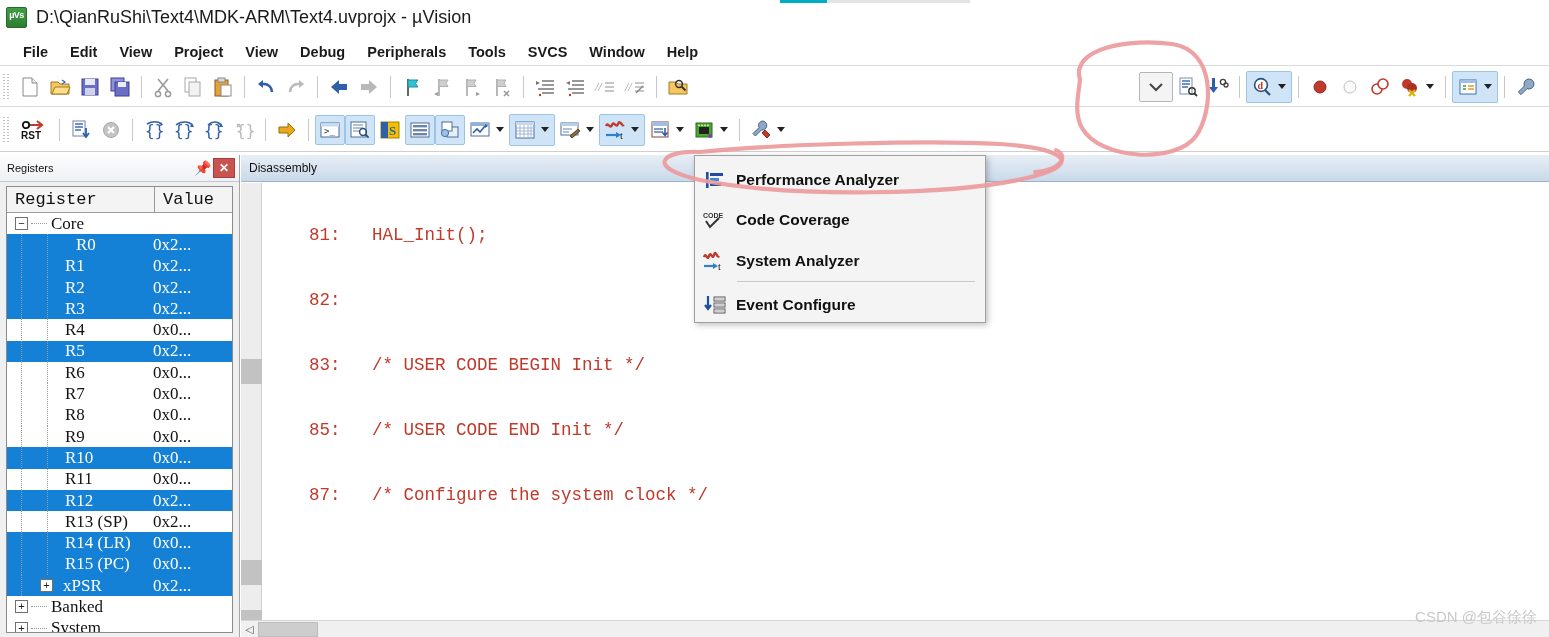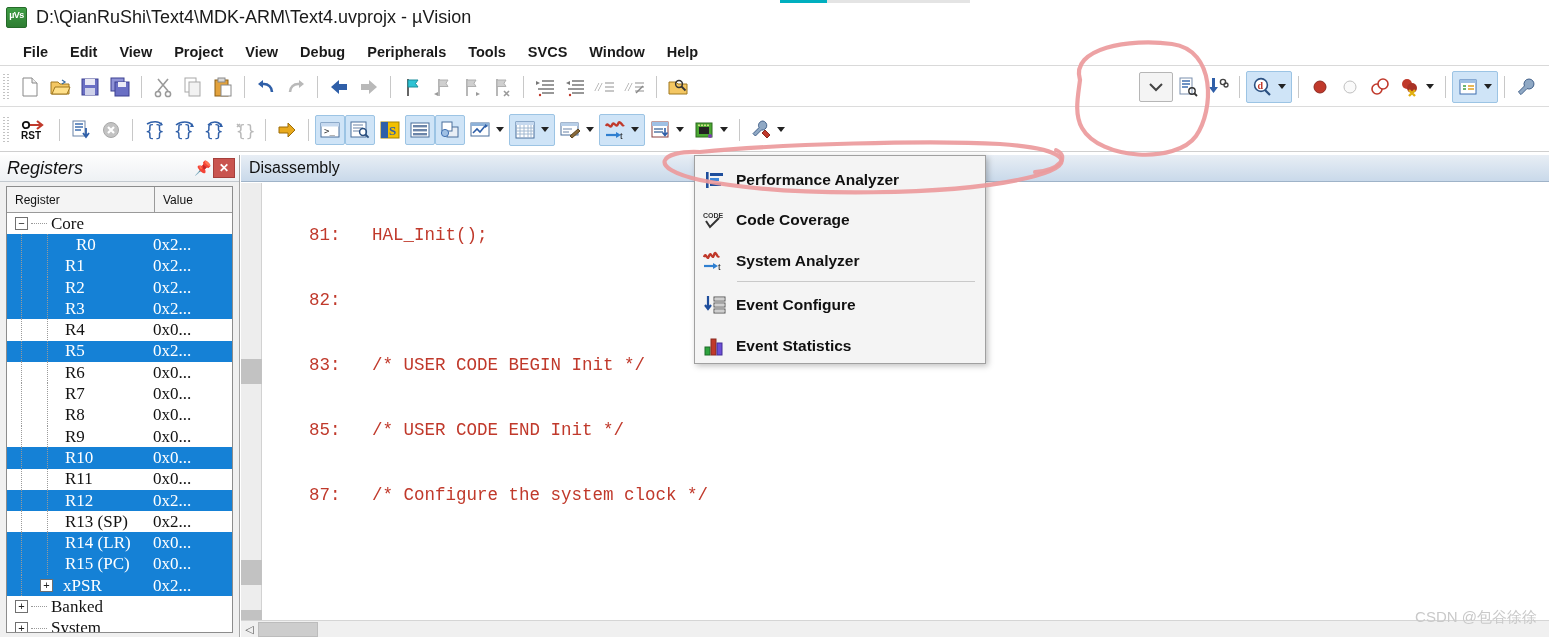--- a/index.html
+++ b/index.html
@@ -53,48 +53,48 @@
   .dd-group.active { background:#cfe4f7; border:1px solid #9cc4e4; border-radius:2px; }
 
   
   .ico { width:22px; height:22px; display:block; }
 
   
   .pane-reg { position:absolute; left:0; top:155px; width:240px; height:482px;
               background:#f0f0f0; border-right:1px solid #a6a6a6; }
   .reg-head { height:27px; display:flex; align-items:center; padding-left:7px;
               background:linear-gradient(#fdfdfd,#eef1f4); border-bottom:1px solid #c3c9cf; }
-  .reg-head .t { font-size:18px; color:#111; flex:1;font-style:italic; }
+  .reg-head .t { font-size:11px; color:#111; flex:1; }
   .pin { width:20px;height:20px;display:flex;align-items:center;justify-content:center;font-size:14px;color:#222; }
   .xbtn { width:22px;height:20px;background:#c9544f;color:#fff;font-size:12px;font-weight:bold;
           display:flex;align-items:center;justify-content:center;border:1px solid #a53f3b;margin-right:4px; }
   .reg-body { position:absolute; left:6px; top:31px; right:6px; bottom:4px;
               background:#fff; border:1px solid #8c8c8c; overflow:hidden; }
   .reg-colhead { display:flex; height:26px; background:#f4f4f4; border-bottom:1px solid #9a9a9a; }
-  .reg-colhead div { font-family:Liberation Sans, sans-serif; font-size:12px; color:#111;
+  .reg-colhead div { font-family:Liberation Mono, monospace; font-size:17px; color:#111;
                      display:flex; align-items:center; padding-left:8px; }
   .reg-colhead .c1 { width:148px; border-right:1px solid #9a9a9a; }
   .reg-colhead .c2 { flex:1; }
   .reg-rows { font-family:"Liberation Serif", serif; font-size:17px; color:#111; }
   .rrow { height:21.3px; display:flex; align-items:center; position:relative; white-space:nowrap; }
   .rrow.sel { background:#1581d6; color:#fff; }
   .rrow .dots { width:148px; position:relative; height:100%; }
   .rrow .nm { position:absolute; top:0; height:100%; display:flex; align-items:center; }
   .rrow .vl { width:80px; }
   .guide { position:absolute; top:0; height:100%; width:1px;
            background-image:repeating-linear-gradient(to bottom,#9a9a9a 0 1px,transparent 1px 2px); }
   .expander { width:13px;height:13px;border:1px solid #707070;background:#fff;
               display:inline-flex;align-items:center;justify-content:center;
               font-size:11px;line-height:1;color:#222;font-family:"Liberation Sans",sans-serif; }
 
   
   .pane-dis { position:absolute; left:241px; top:155px; right:0; height:482px; background:#fff; }
   .dis-head { height:27px; background:linear-gradient(#e8eef5,#c9d9ea);
               display:flex; align-items:center; padding-left:8px; border-bottom:1px solid #9fb3c8; }
-  .dis-head .t { font-size:16px; color:#111; }
+  .dis-head .t { font-size:12px; color:#111; }
   .dis-body { position:absolute; left:0; top:28px; right:0; bottom:0; background:#fff; overflow:hidden; }
   .gutter { position:absolute; left:0; top:0; width:21px; bottom:0; background:#ededed;
             border-right:1px solid #d2d2d2; }
   .gmark { position:absolute; left:0; width:21px; height:25px; background:#c2c2c2; }
   .code { position:absolute; left:22px; top:0; right:0; bottom:0;
           font-family:"Liberation Mono", monospace; font-size:17.5px; color:#c0392b;
           white-space:pre; }
   .cl { height:25.1px; line-height:25.1px; padding-left:4px; }
   .hscroll { position:absolute; left:0; bottom:0; height:17px; right:0; background:#f0f0f0;
              border-top:1px solid #d5d5d5; display:flex; align-items:center; }
@@ -861,30 +861,20 @@
               <rect x="11" y="14" width="11" height="4"></rect>
             </g>
             <g stroke="#888" stroke-width="0.8">
               <path d="M12 4h9M12 10h9M12 16h9"></path>
             </g>
           </svg>
       </div>
       <div class="mlabel">Event Configure</div>
     </div>
 
-    <div class="row">
-      <div class="mico">
-        <svg width="24" height="20" viewBox="0 0 24 20">
-            <rect x="2" y="11" width="5" height="8" fill="#2ea33e" stroke="#1d6b28"></rect>
-            <rect x="8" y="3" width="5" height="16" fill="#c0392b" stroke="#8a2a20"></rect>
-            <rect x="14" y="7" width="5" height="12" fill="#6d4fd6" stroke="#432f96"></rect>
-          </svg>
-      </div>
-      <div class="mlabel">Event Statistics</div>
-    </div>
   </div>
 
   <svg class="anno" style="left:0;top:0;width:1549px;height:637px;">
 
     <path d="M700 152 C660 150 646 168 700 180 C790 198 960 196 1035 176 C1085 162 1060 148 1000 144 C930 140 780 144 700 152 Z" fill="none" stroke="#eb9a9c" stroke-width="4.2" stroke-linecap="round" opacity="0.92"></path>
 
     <path d="M1080 80 C1070 48 1130 38 1172 44 C1216 50 1214 110 1196 136 C1176 164 1100 160 1082 128 C1074 114 1078 96 1080 80 Z" fill="none" stroke="#eb9a9c" stroke-width="4.2" stroke-linecap="round" opacity="0.92"></path>
 
     <path d="M1035 172 C1060 170 1070 156 1056 150" fill="none" stroke="#eb9a9c" stroke-width="4" stroke-linecap="round" opacity="0.9"></path>
   </svg>

